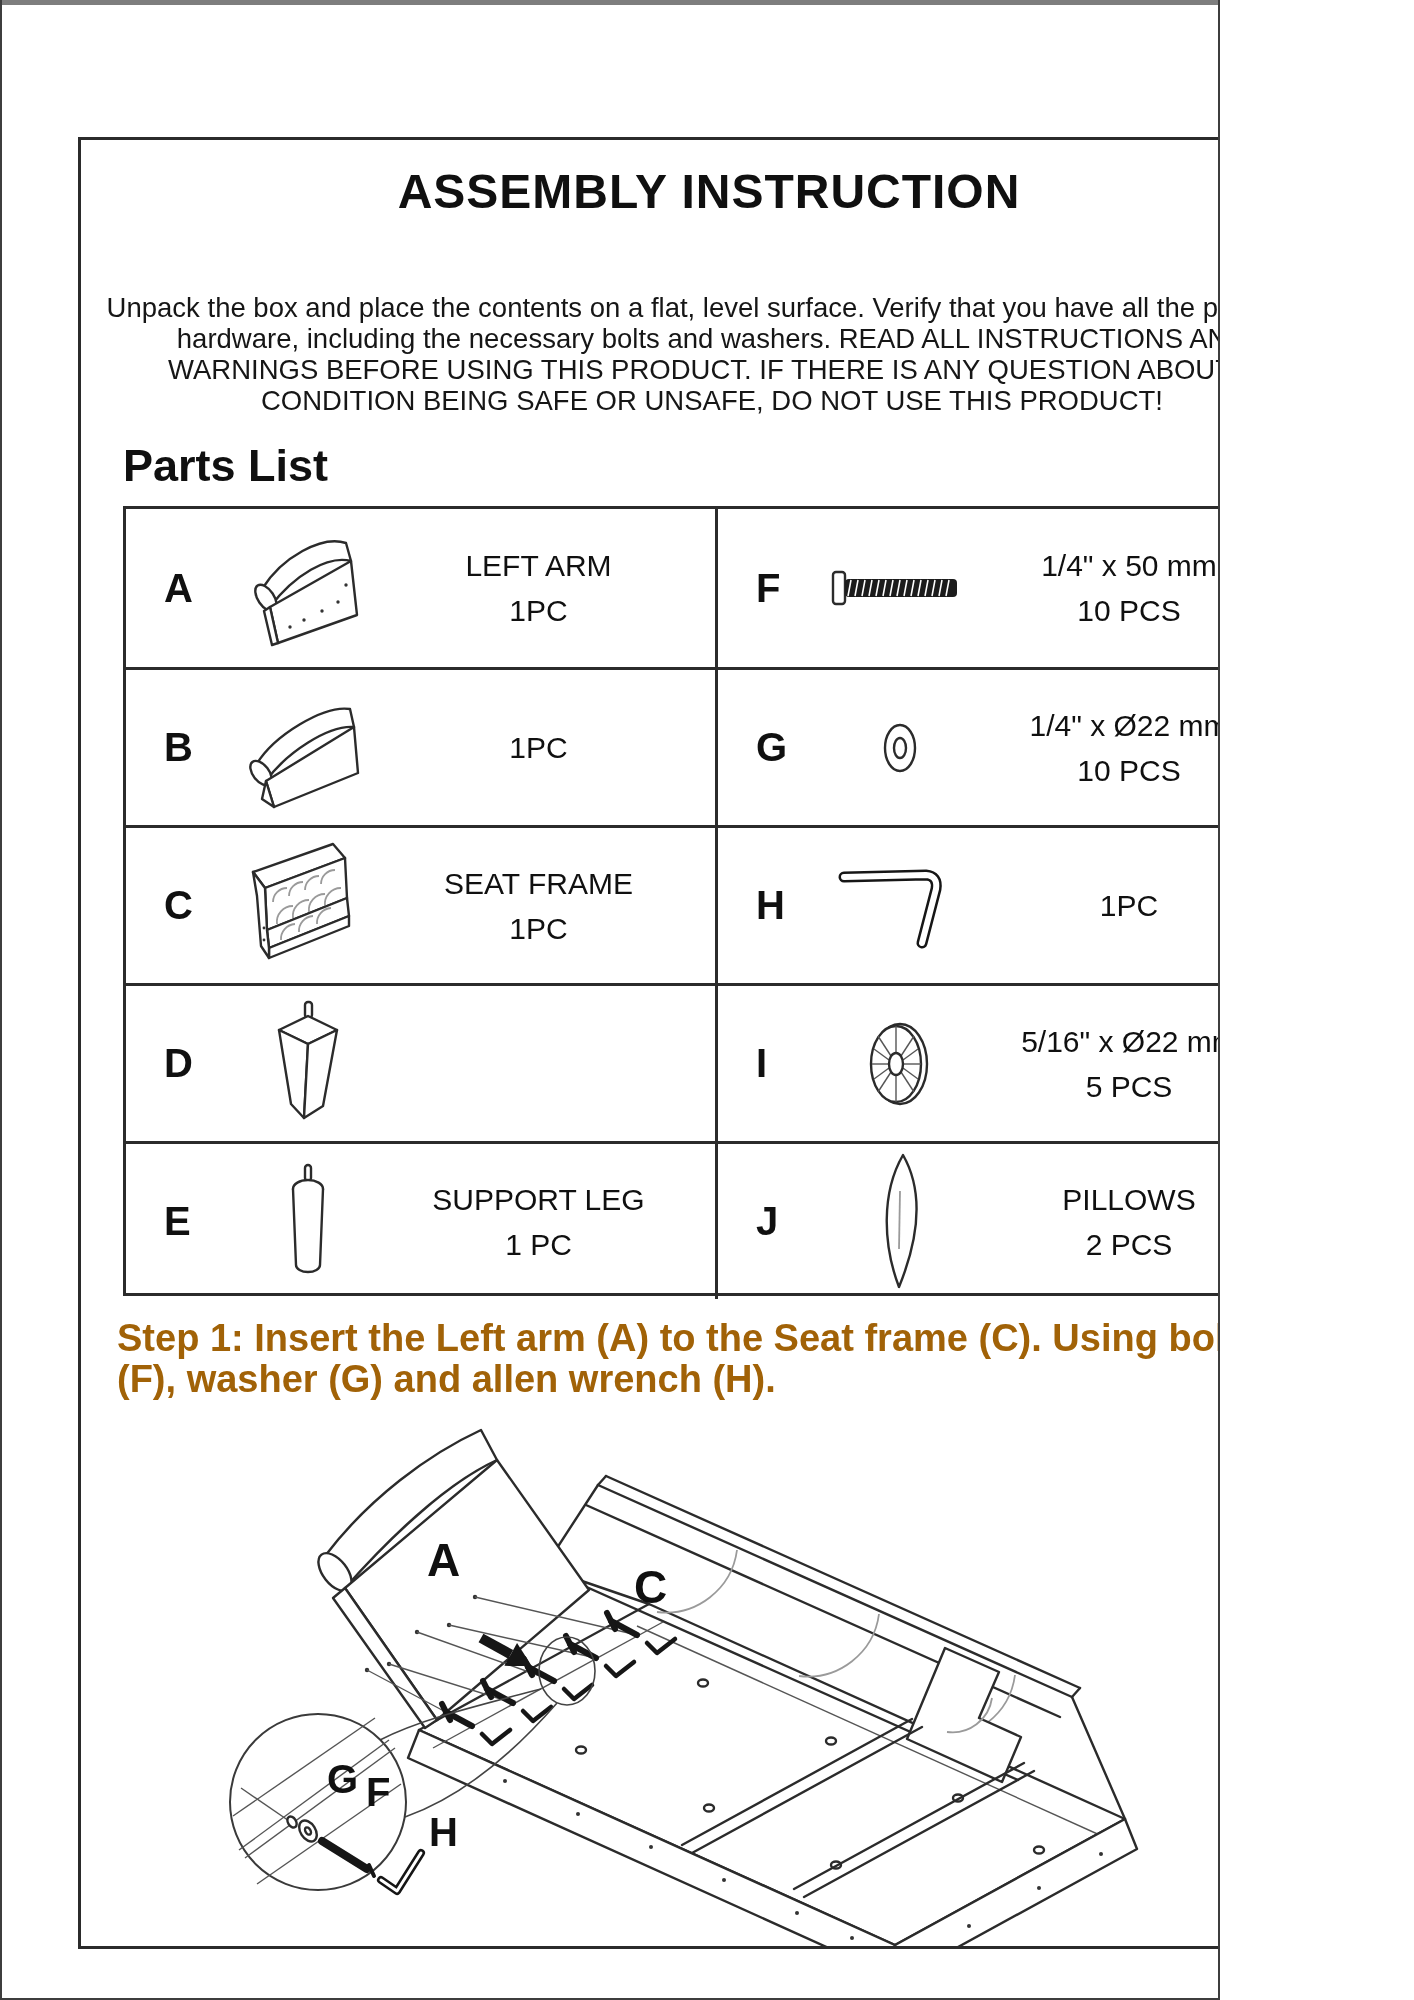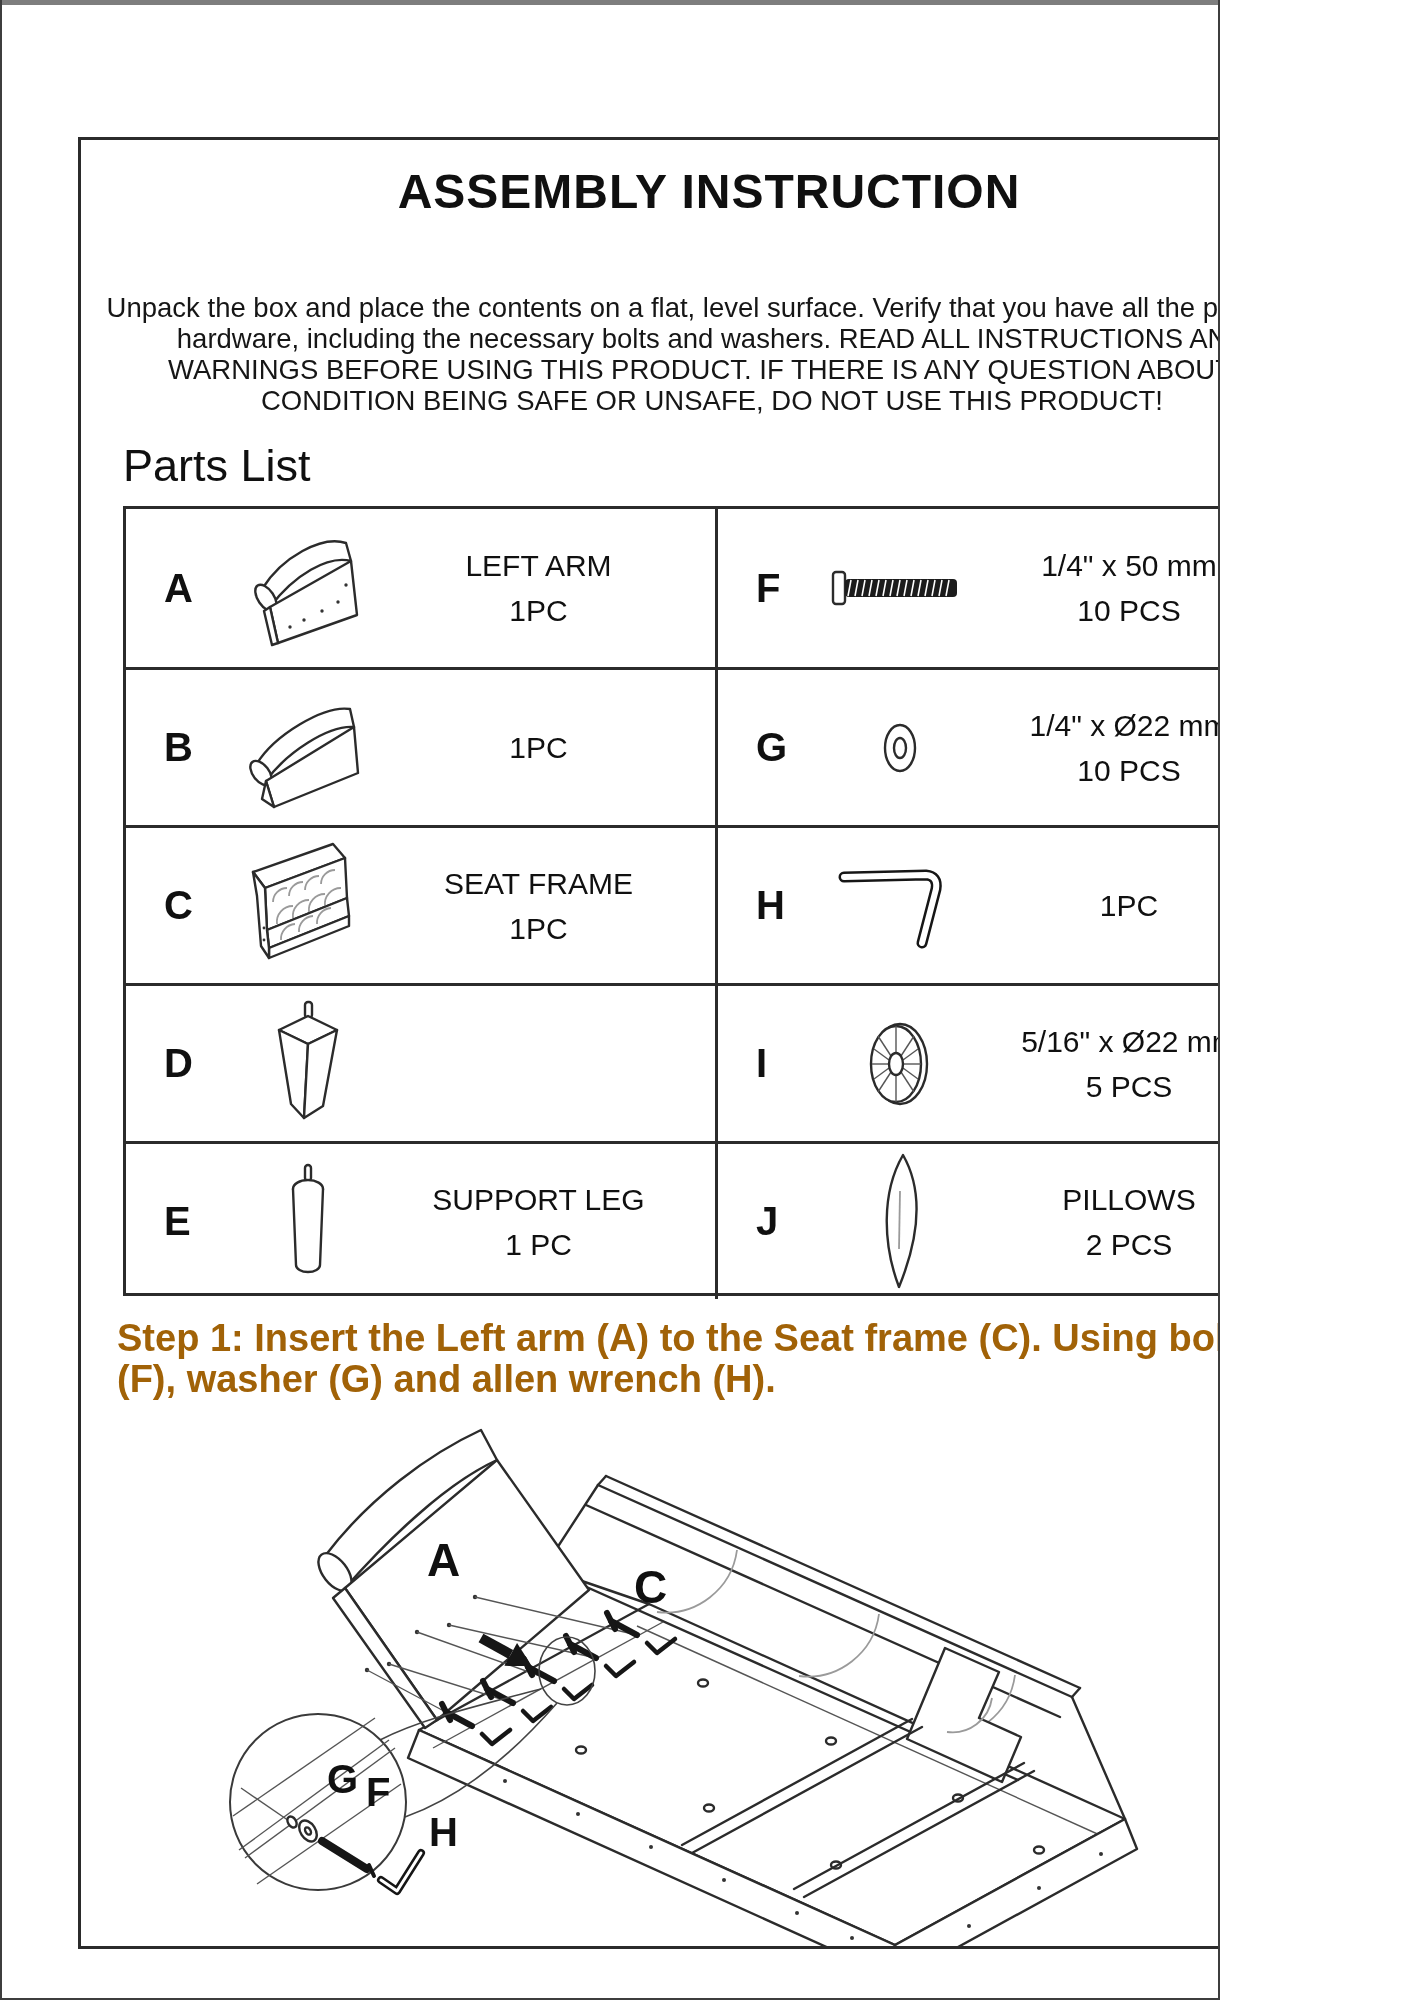--- a/index.html
+++ b/index.html
@@ -18,21 +18,21 @@
   .doc-title {
     position:absolute; left:0; right:0; top:24px; text-align:center;
     font-size:48px; font-weight:bold; letter-spacing:1px; color:#101010;
   }
   .intro {
     position:absolute; left:20px; top:152px; width:1222px;
     font-size:27.5px; line-height:31px; color:#161616;text-align:center;
   }
   .parts-title {
     position:absolute; left:42px; top:300px;
-    font-size:45px; font-weight:normal; color:#101010;text-align:center;
+    font-size:45px; font-weight:bold; color:#101010;text-align:center;
   }
   .parts-table {
     position:absolute; left:42px; top:366px; width:1184px; height:790px;
     border:3px solid #2b2b2b;
   }
   .parts-row { display:flex; height:158px; border-top:3px solid #2b2b2b; }
   .parts-row:first-child { border-top:none; }
   .half { width:50%; display:flex; align-items:center; }
   .half.right { border-left:3px solid #2b2b2b; }
   .cell-letter {

